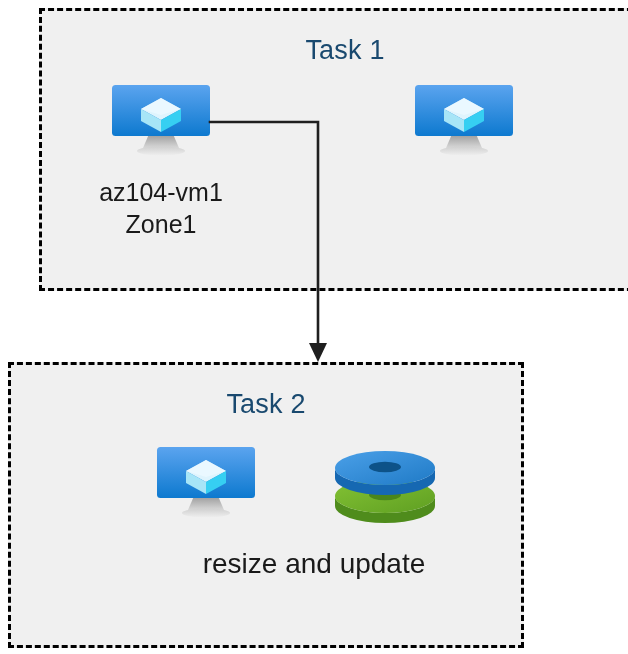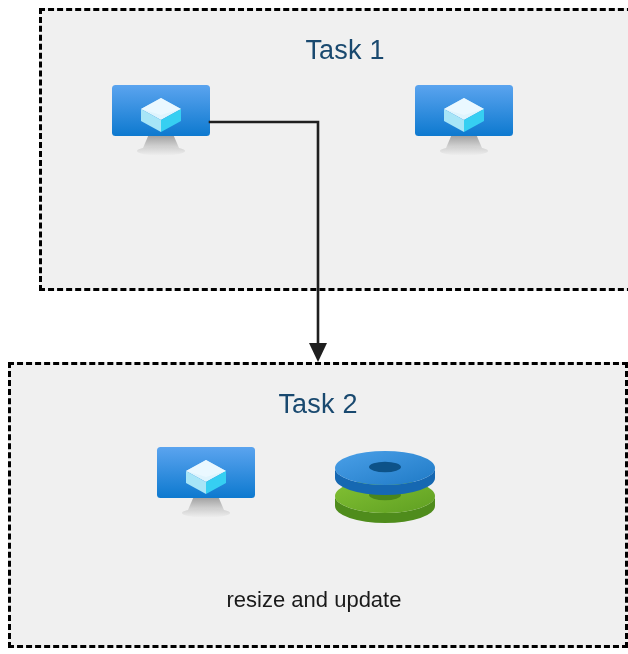--- a/index.html
+++ b/index.html
@@ -33,21 +33,21 @@
   #task1-box {
     left: 8px;
     top: 8px;
     width: 612px;
     height: 283px;
     margin-left: 31px;
   }
   #task2-box {
     left: 8px;
     top: 362px;
-    width: 620px;
+    width: 516px;
     height: 286px;
   }
 
   .task-title {
     position: absolute;
     width: 100%;
     text-align: center;
     color: #19496f;
     font-size: 27px;
     font-family: "Liberation Sans", sans-serif;
@@ -88,23 +88,23 @@
     font-size: 25px;
     line-height: 1.28;
     font-family: "Liberation Sans", sans-serif;
     user-select: none;
     white-space: pre-line;
   }
   #vm1-label { left: 36px;  top: 176px; width: 250px; }
   #vm2-label { left: 339px; top: 176px; width: 250px; }
   #task2-label {
     left: 74px;
-    top: 586px;
+    top: 546px;
     width: 480px;
-    font-size: 22px;
+    font-size: 28px;
   }
 
   
   #connector {
     position: absolute;
     left: 200px;
     top: 110px;
     width: 140px;
     height: 260px;
     overflow: visible;
@@ -142,20 +142,22 @@
       <rect x="1" y="1" width="98" height="51" rx="3.5" fill="url(#scr1)"></rect>
       <g>
         <path d="M50 14 L70 25 L50 36 L30 25 Z" fill="#dff4fd"></path>
         <path d="M30 25 L50 36 L50 48 L30 37 Z" fill="#a7e5f7"></path>
         <path d="M70 25 L50 36 L50 48 L70 37 Z" fill="#36cff2"></path>
         <path d="M50 14 L70 25 L50 31 L30 25 Z" fill="#eefaff" opacity="0.75"></path>
       </g>
     </svg>
   </div>
 
+  <div id="vm1-label" class="node-label">az104-vm1
+Zone1</div>
 
   <div id="vm2-icon" class="vm-icon">
     <svg viewBox="0 0 100 72" xmlns="http://www.w3.org/2000/svg">
       <defs>
         <linearGradient id="scr2" x1="0" y1="0" x2="0" y2="1">
           <stop offset="0" stop-color="#5ba4ef"></stop>
           <stop offset="1" stop-color="#0d79cf"></stop>
         </linearGradient>
         <linearGradient id="std2" x1="0" y1="0" x2="0" y2="1">
           <stop offset="0" stop-color="#9a9a9a"></stop>

